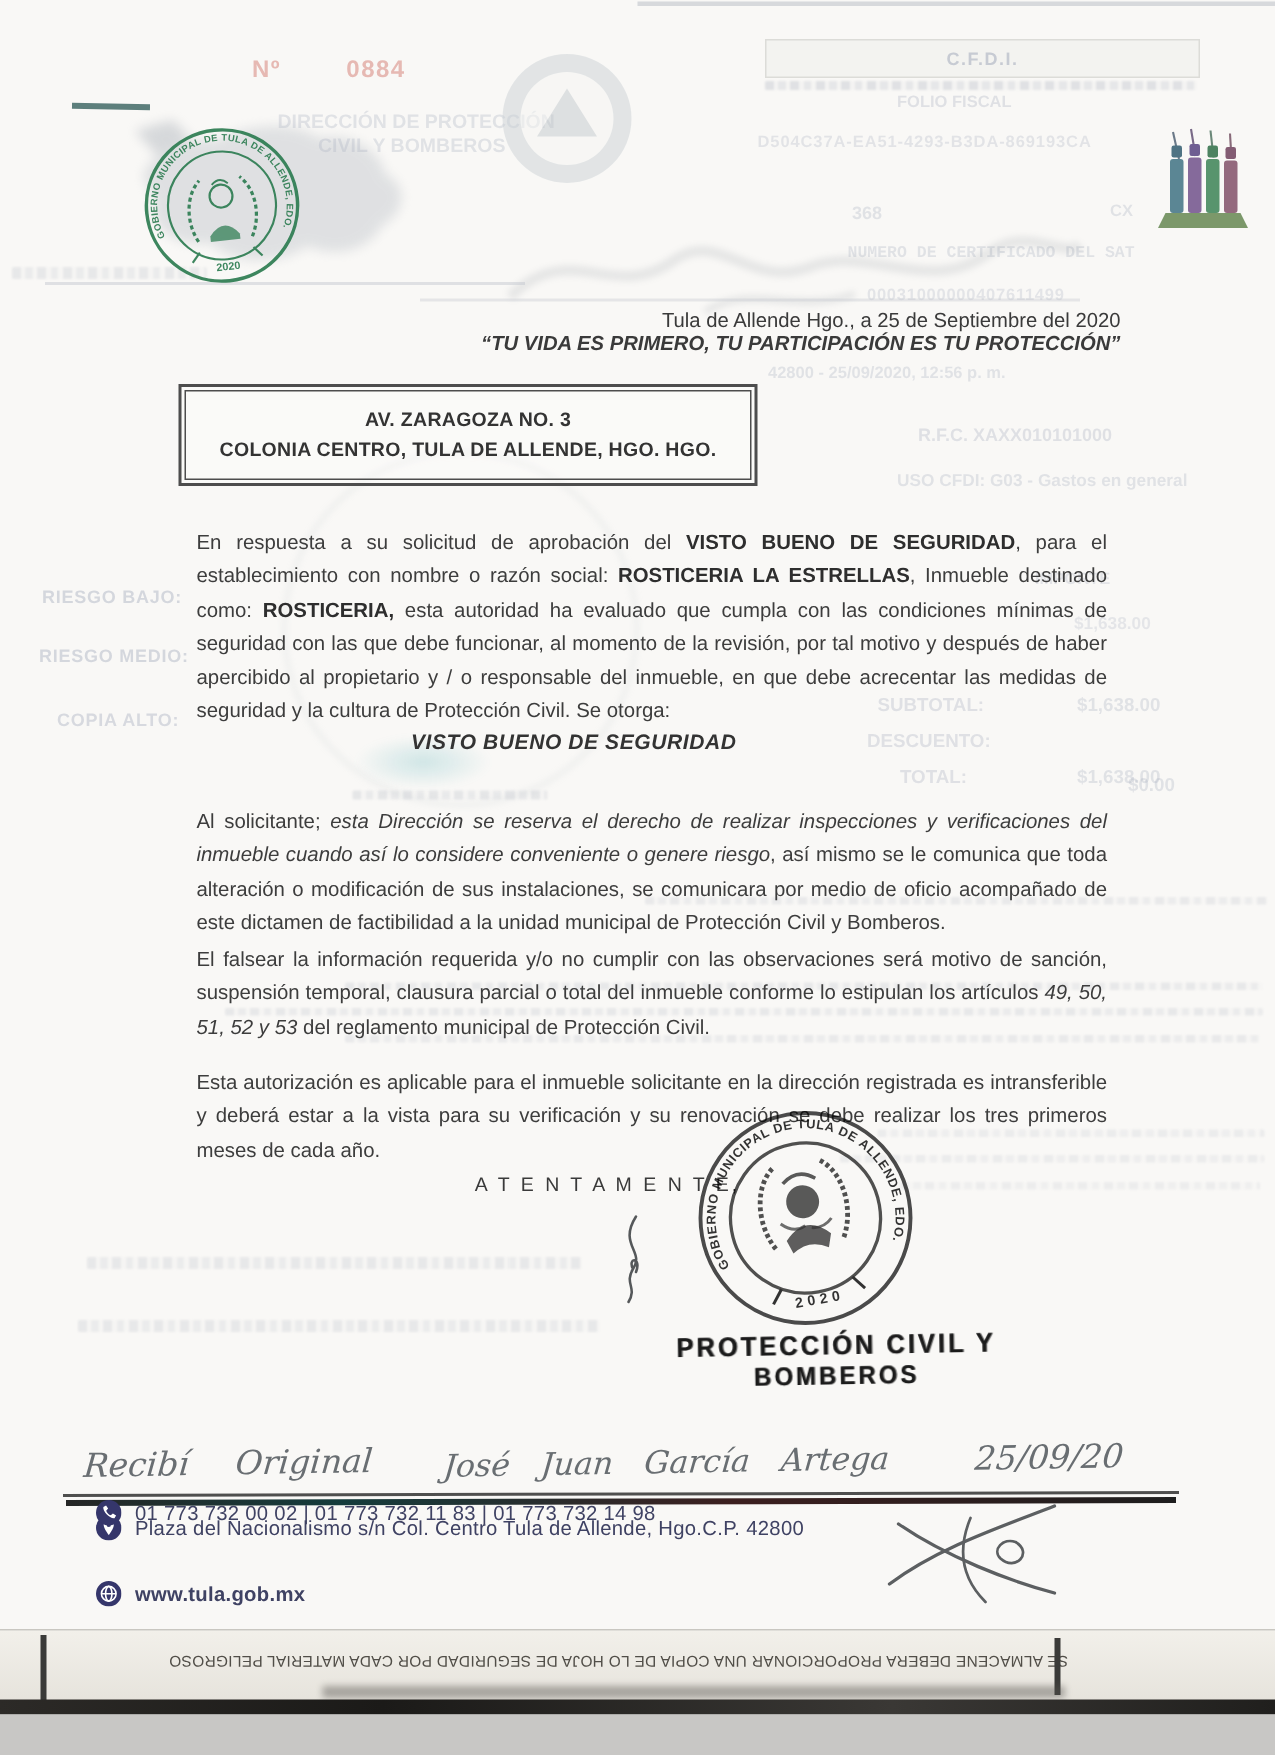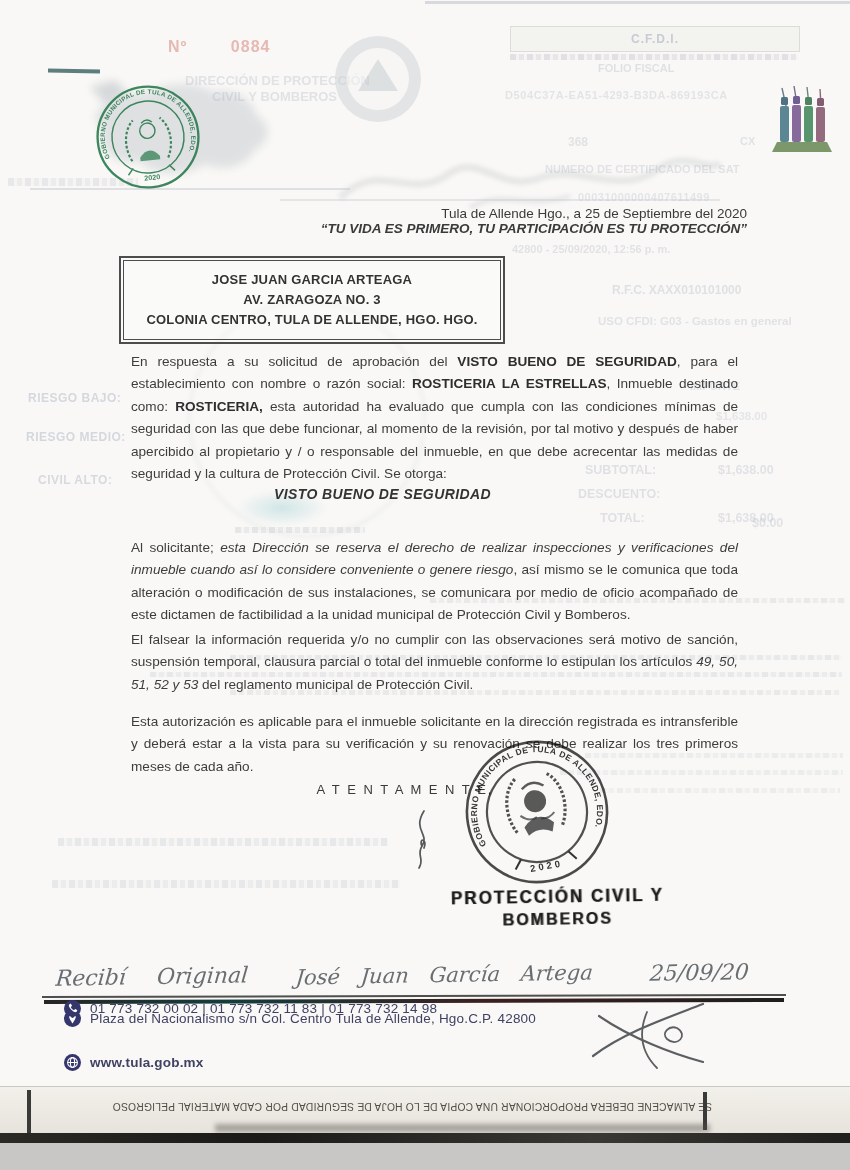--- a/index.html
+++ b/index.html
@@ -103,38 +103,38 @@
     <path d="M46,26 L66,58 L26,58 Z" fill="#c3c9cd"></path>
   </svg>
 
   <div class="cfdi-box">C.F.D.I.</div>
   <div class="gstripe" style="left:510px;top:54px;width:288px;height:6px;opacity:.5;"></div>
 
   <div class="ghost" style="left:598px;top:62px;font-size:11px;font-weight:bold;opacity:.32;">FOLIO FISCAL</div>
   <div class="ghost" style="left:505px;top:89px;font-size:11px;font-weight:bold;opacity:.28;letter-spacing:.6px;">D504C37A-EA51-4293-B3DA-869193CA</div>
   <div class="ghost" style="left:540px;top:135px;font-size:12px;font-weight:bold;opacity:.3;margin-left:28px;">368</div>
   <div class="ghost" style="left:740px;top:135px;font-size:11px;font-weight:bold;opacity:.3;">CX</div>
-  <div class="ghost" style="left:545px;top:163px;font-size:11px;font-weight:bold;opacity:.3;">NUMERO DE CERTIFICADO DEL SAT</div>
+  <div class="ghost" style="left:565px;top:163px;font-size:11px;font-weight:bold;opacity:.3;font-family:Liberation Mono, monospace;">NUMERO DE CERTIFICADO DEL SAT</div>
   <div class="ghost" style="left:578px;top:191px;font-size:11px;font-weight:bold;opacity:.27;letter-spacing:.5px;">00031000000407611499</div>
   <div class="ghost" style="left:512px;top:243px;font-size:11px;font-weight:bold;opacity:.3;">42800 - 25/09/2020, 12:56 p. m.</div>
   <div class="ghost" style="left:612px;top:283px;font-size:12px;font-weight:bold;opacity:.32;">R.F.C. XAXX010101000</div>
   <div class="ghost" style="left:598px;top:315px;font-size:11.5px;font-weight:bold;opacity:.3;">USO CFDI: G03 - Gastos en general</div>
   <div class="ghost" style="left:690px;top:380px;font-size:11px;font-weight:bold;opacity:.28;">IMPORTE</div>
   <div class="ghost" style="left:716px;top:410px;font-size:11.5px;font-weight:bold;opacity:.25;">$1,638.00</div>
 
   <div class="ghost" style="left:585px;top:463px;font-size:12.5px;font-weight:bold;opacity:.32;">SUBTOTAL:</div>
   <div class="ghost" style="left:718px;top:463px;font-size:12.5px;font-weight:bold;opacity:.3;">$1,638.00</div>
   <div class="ghost" style="left:578px;top:487px;font-size:12.5px;font-weight:bold;opacity:.32;">DESCUENTO:</div>
   <div class="ghost" style="left:752px;top:516px;font-size:12.5px;font-weight:bold;opacity:.3;">$0.00</div>
   <div class="ghost" style="left:600px;top:511px;font-size:12.5px;font-weight:bold;opacity:.32;">TOTAL:</div>
   <div class="ghost" style="left:718px;top:511px;font-size:12.5px;font-weight:bold;opacity:.3;">$1,638.00</div>
 
   <div class="ghost" style="left:28px;top:391px;font-size:12px;font-weight:bold;opacity:.45;letter-spacing:.5px;">RIESGO BAJO:</div>
   <div class="ghost" style="left:26px;top:430px;font-size:12px;font-weight:bold;opacity:.45;letter-spacing:.5px;">RIESGO MEDIO:</div>
-  <div class="ghost" style="left:38px;top:473px;font-size:12px;font-weight:bold;opacity:.42;letter-spacing:.5px;">CIVIL ALTO:</div>
+  <div class="ghost" style="left:38px;top:473px;font-size:12px;font-weight:bold;opacity:.42;letter-spacing:.5px;">COPIA ALTO:</div>
 
   <svg style="position:absolute;left:320px;top:138px;width:410px;height:80px;opacity:.15;" viewBox="0 0 410 80">
     <path d="M20,60 C60,20 90,65 130,35 C160,15 180,55 220,40 C260,25 300,60 340,30 C365,12 390,35 400,25" fill="none" stroke="#7d858e" stroke-width="7" filter="blur(2px)"></path>
     <path d="M150,70 C180,50 210,72 250,58" fill="none" stroke="#7d858e" stroke-width="5" filter="blur(2px)"></path>
   </svg>
   <div class="gline" style="left:30px;top:188px;width:320px;"></div>
   <div class="gline" style="left:280px;top:199px;width:440px;opacity:.35;"></div>
   <div class="gstripe" style="left:8px;top:178px;width:130px;height:8px;opacity:.35;"></div>
 
   <div class="faint-circle"></div>
@@ -185,21 +185,20 @@
     <rect x="34" y="22" width="9" height="36" rx="2" fill="#4b8c62"></rect>
     <rect x="46" y="23" width="9" height="35" rx="2" fill="#8c5f74"></rect>
     <polygon points="2,68 62,68 57,58 7,58" fill="#72905f"></polygon>
   </svg>
 
   <div class="dateline">Tula de Allende Hgo.,  a  25 de Septiembre del 2020</div>
   <div class="motto">“TU VIDA ES PRIMERO, TU PARTICIPACIÓN ES TU PROTECCIÓN”</div>
 
   <div class="recipient-box">
     <div class="recipient-inner">
-      <div>JOSE JUAN GARCIA ARTEAGA</div>
       <div>AV. ZARAGOZA NO. 3</div>
       <div>COLONIA CENTRO, TULA DE ALLENDE, HGO. HGO.</div>
     </div>
   </div>
 
   <div class="para" style="top:351px;"><span class="rt-n">En respuesta a su solicitud de aprobación del </span><span class="rt-b">VISTO BUENO DE SEGURIDAD</span><span class="rt-n">, para el establecimiento con nombre o razón social: </span><span class="rt-b">ROSTICERIA LA ESTRELLAS</span><span class="rt-n">, Inmueble destinado como: </span><span class="rt-b">ROSTICERIA,</span><span class="rt-n">  esta autoridad ha evaluado que cumpla con las condiciones mínimas de seguridad con las que debe funcionar, al momento de la revisión, por tal motivo y después de haber apercibido al propietario  y / o responsable del inmueble, en que debe  acrecentar las medidas de seguridad y la cultura de Protección Civil. Se otorga:</span></div>
 
   <div class="doc-heading">VISTO BUENO DE SEGURIDAD</div>
 
   <div class="para" style="top:537px;"><span class="rt-n">Al solicitante; </span><span class="rt-i">esta Dirección se reserva el derecho de realizar inspecciones y verificaciones del inmueble cuando así lo considere conveniente o genere riesgo</span><span class="rt-n">, así mismo se le comunica que toda alteración o modificación de sus instalaciones, se comunicara por medio de oficio acompañado de este dictamen de factibilidad a la unidad municipal de Protección Civil y Bomberos.</span></div>

